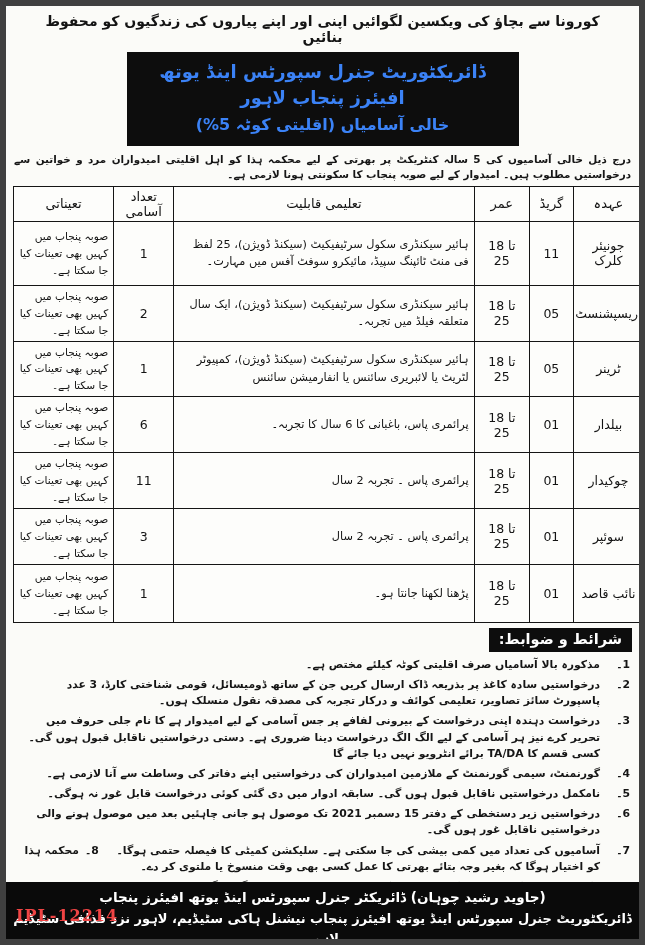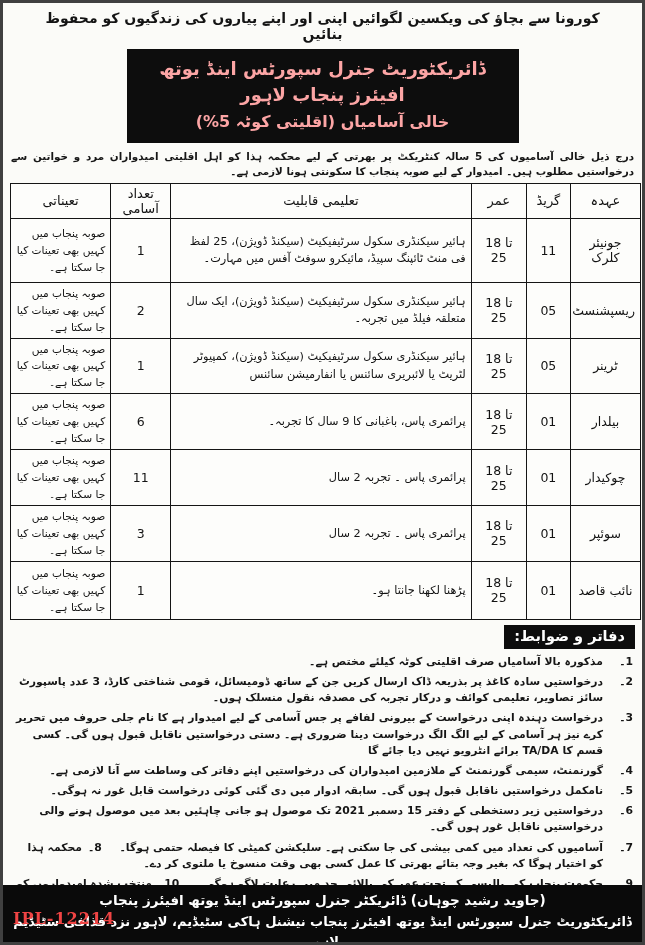--- a/index.html
+++ b/index.html
@@ -1,28 +1,28 @@
 <!DOCTYPE html>
 <html lang="ur"><head>
 <meta charset="utf-8">
 <style>
   * { box-sizing: border-box; margin: 0; padding: 0; }
   html,body { background:#ffffff; }
   body { font-family:"DejaVu Sans", sans-serif; }
   .ad {
     position:relative; width:645px; height:945px; margin:0 auto;
-    background:#fbfbf8; border:3px solid #404040; overflow:hidden;
+    background:#fbfbf8; border:6px solid #404040; overflow:hidden;
     color:#111;
   }
   .slogan {
     direction:rtl; text-align:center; font-size:14px; font-weight:bold;
     padding:7px 30px 4px 30px; color:#141414;
   }
   .header-box {
-    width:392px; margin:3px auto 2px auto; background:#0d0d0d; color:#fca5a5;
+    width:392px; margin:3px auto 2px auto; background:#0d0d0d; color:#3b82f6;
     text-align:center; padding:7px 10px 9px 10px;
   }
   .header-box .h1 { font-size:18px; font-weight:bold; direction:rtl; line-height:1.45; }
   .header-box .h2 { font-size:16px; font-weight:bold; direction:rtl; line-height:1.4; margin-top:3px; }
   .intro {
     direction:rtl; font-size:10.4px; font-weight:bold; text-align:justify;
     padding:4px 8px 3px 8px; line-height:1.45; color:#161616;
   }
   table.jobs {
     direction:rtl; border-collapse:collapse; table-layout:fixed;
@@ -121,21 +121,21 @@
         <td class="num">05</td>
         <td class="num">18 تا 25</td>
         <td class="qual">ہائیر سیکنڈری سکول سرٹیفیکیٹ (سیکنڈ ڈویژن)، کمپیوٹر لٹریٹ یا لائبریری سائنس یا انفارمیشن سائنس</td>
         <td class="num">1</td>
         <td class="post">صوبہ پنجاب میں کہیں بھی تعینات کیا جا سکتا ہے۔</td>
       </tr>
       <tr class="r4">
         <td class="pos">بیلدار</td>
         <td class="num">01</td>
         <td class="num">18 تا 25</td>
-        <td class="qual">پرائمری پاس، باغبانی کا 9 سال کا تجربہ۔</td>
+        <td class="qual">پرائمری پاس، باغبانی کا 6 سال کا تجربہ۔</td>
         <td class="num">6</td>
         <td class="post">صوبہ پنجاب میں کہیں بھی تعینات کیا جا سکتا ہے۔</td>
       </tr>
       <tr class="r5">
         <td class="pos">چوکیدار</td>
         <td class="num">01</td>
         <td class="num">18 تا 25</td>
         <td class="qual">پرائمری پاس ۔ تجربہ 2 سال</td>
         <td class="num">11</td>
         <td class="post">صوبہ پنجاب میں کہیں بھی تعینات کیا جا سکتا ہے۔</td>
@@ -153,21 +153,21 @@
         <td class="num">01</td>
         <td class="num">18 تا 25</td>
         <td class="qual">پڑھنا لکھنا جانتا ہو۔</td>
         <td class="num">1</td>
         <td class="post">صوبہ پنجاب میں کہیں بھی تعینات کیا جا سکتا ہے۔</td>
       </tr>
     </tbody>
   </table>
 
   <div class="terms-wrap">
-    <div class="terms-heading">دفاتر و ضوابط:</div>
+    <div class="terms-heading">شرائط و ضوابط:</div>
 
     <div class="term">
       <span class="tno">1۔</span>
       <span class="ttext">مذکورہ بالا آسامیاں صرف اقلیتی کوٹہ کیلئے مختص ہے۔</span>
     </div>
     <div class="term">
       <span class="tno">2۔</span>
       <span class="ttext">درخواستیں سادہ کاغذ پر بذریعہ ڈاک ارسال کریں جن کے ساتھ ڈومیسائل، قومی شناختی کارڈ، 3 عدد پاسپورٹ سائز تصاویر، تعلیمی کوائف و درکار تجربہ کی مصدقہ نقول منسلک ہوں۔</span>
     </div>
     <div class="term">

